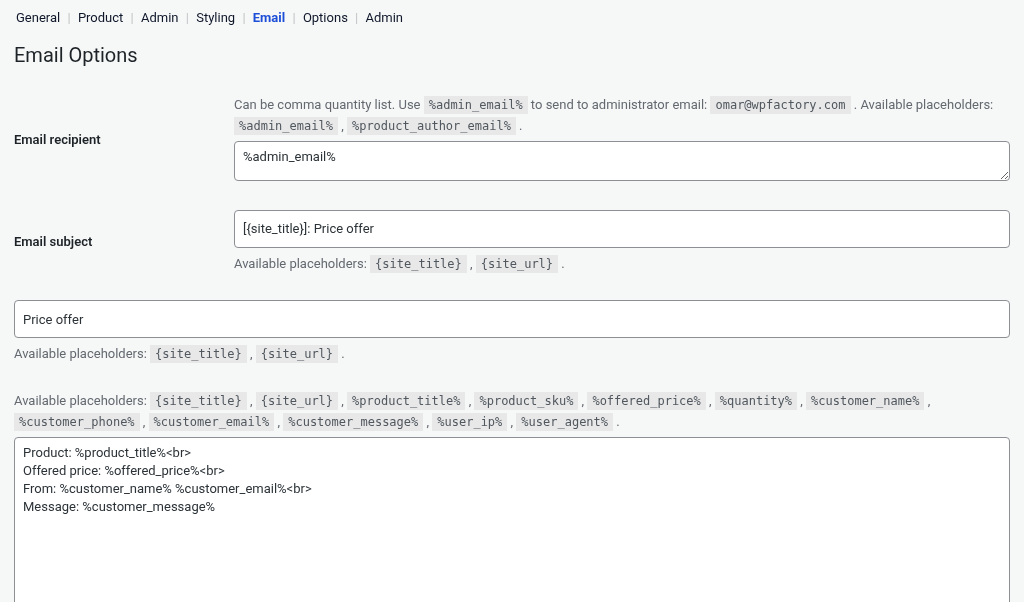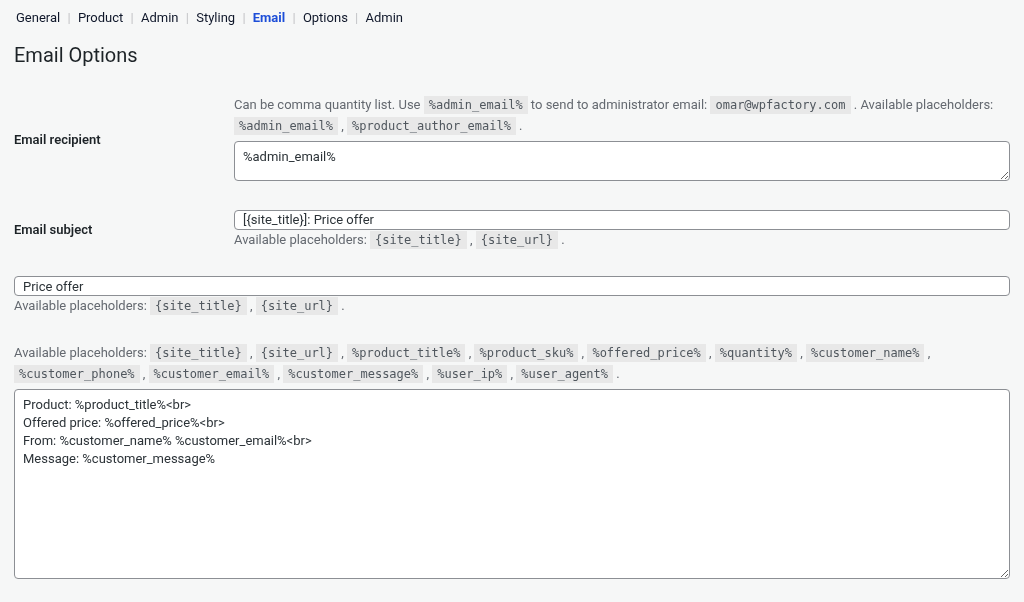--- a/index.html
+++ b/index.html
@@ -53,20 +53,21 @@
       flex: 1;
       min-width: 0;
     }
     .description {
       font-size: 13px;
       color: #646970;
       margin-bottom: 4px;
       line-height: 1.6;
     }
     .description.below {
+      margin-top: 6px;
       margin-bottom: 0;
     }
     code {
       font-family: Consolas, Monaco, monospace;
       font-size: 12px;
       background: #e8e8e8;
       padding: 2px 5px;
       border-radius: 0;
       color: #50575e;
     }
@@ -84,21 +85,21 @@
     textarea {
       resize: vertical;
     }
     textarea.short {
       height: 40px;
     }
     textarea.tall {
       height: 190px;
     }
     input.text-input {
-      height: 20px;
+      height: 38px;
     }
     .placeholder-list code {
       margin-right: 0;
     }
     .comma {
       color: #646970;
     }
   </style>
 </head>
 <body>

